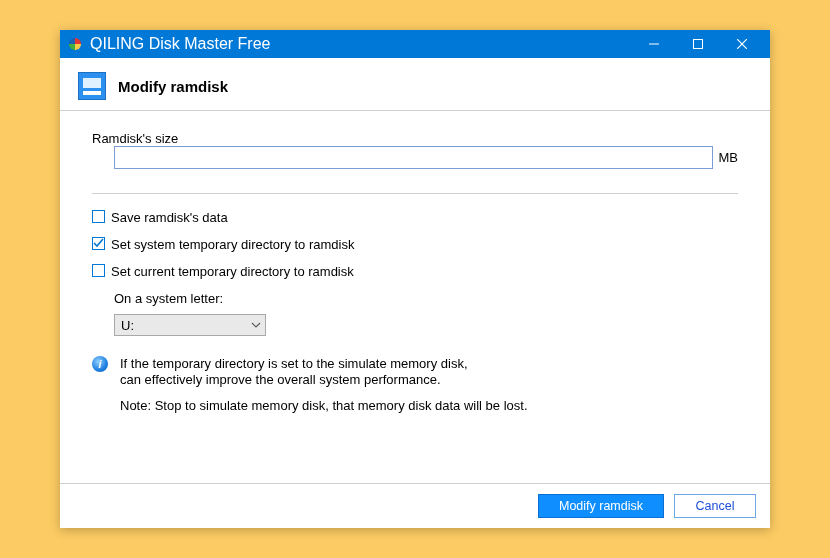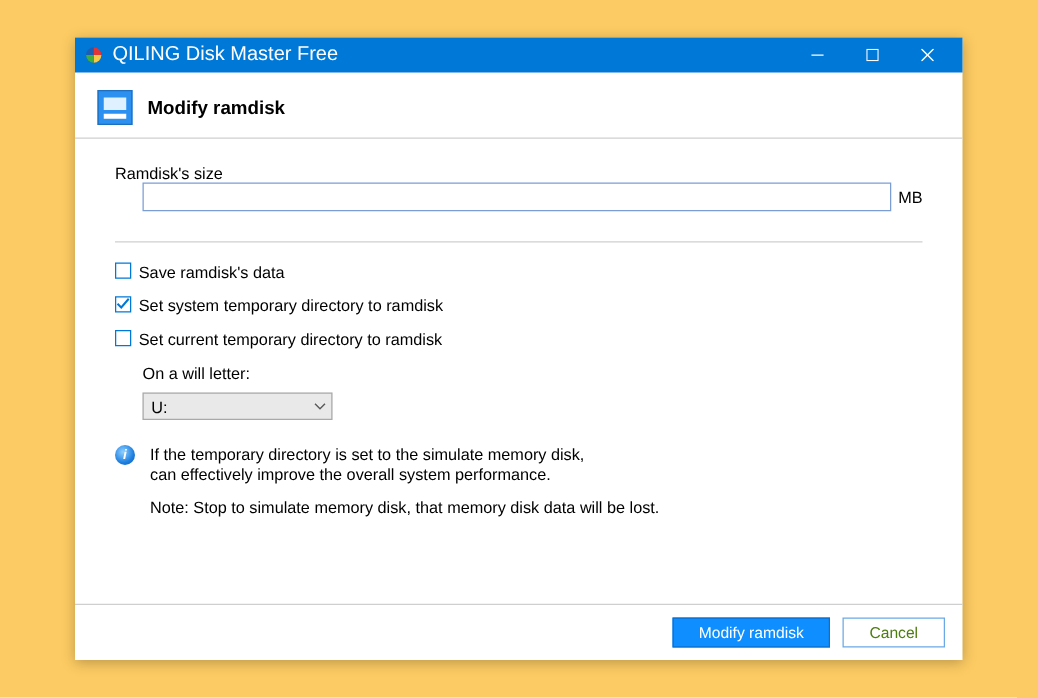--- a/index.html
+++ b/index.html
@@ -150,21 +150,21 @@
     padding: 10px 14px;
     display: flex;
     justify-content: flex-end;
     gap: 10px;
   }
   .btn {
     min-width: 82px;
     height: 24px;
     border: 1px solid #6aa9e6;
     background: #fff;
-    color: #4d7c0f;
+    color: #1d4ed8;
     font-family: inherit;
     font-size: 12.5px;
     padding: 0 14px;
     cursor: pointer;
     display:flex; align-items:center; justify-content:center;
   }
   .btn.primary {
     background: #0f8fff;
     color: #fff;
     border-color: #0a6fd0;
@@ -238,21 +238,21 @@
     </div>
 
     <div class="check-row">
       <span class="cbox" id="cb3">
         
       </span>
       <span>Set current temporary directory to ramdisk</span>
     </div>
 
     <div class="sub-section">
-      <div class="sub-label">On a will letter:</div>
+      <div class="sub-label">On a system letter:</div>
       <div class="drive-select">
         <span>U:</span>
         <span class="chev">
           <svg width="10" height="6" viewBox="0 0 10 6">
               <polyline points="1,1 5,5 9,1" fill="none" stroke="#5c5c5c" stroke-width="1.2"></polyline>
             </svg>
         </span>
       </div>
     </div>
 

